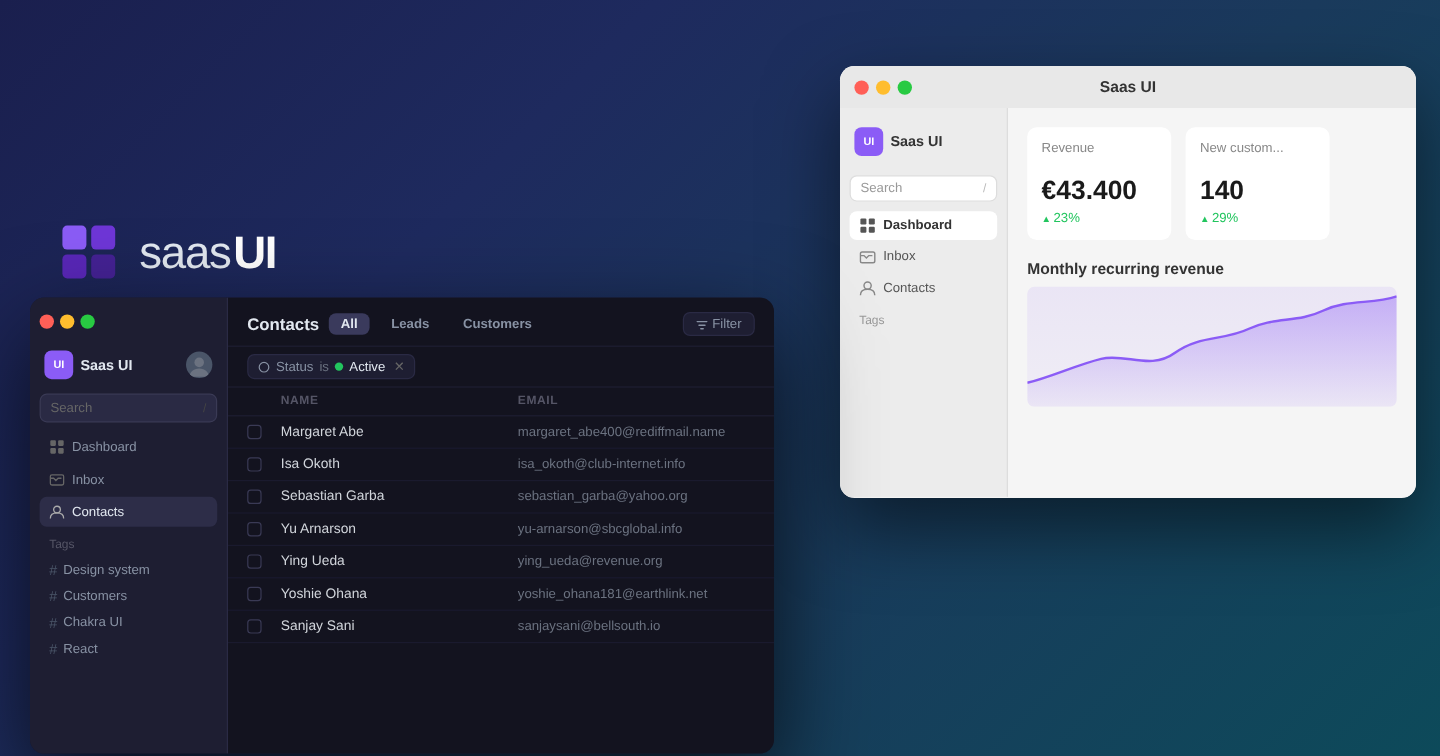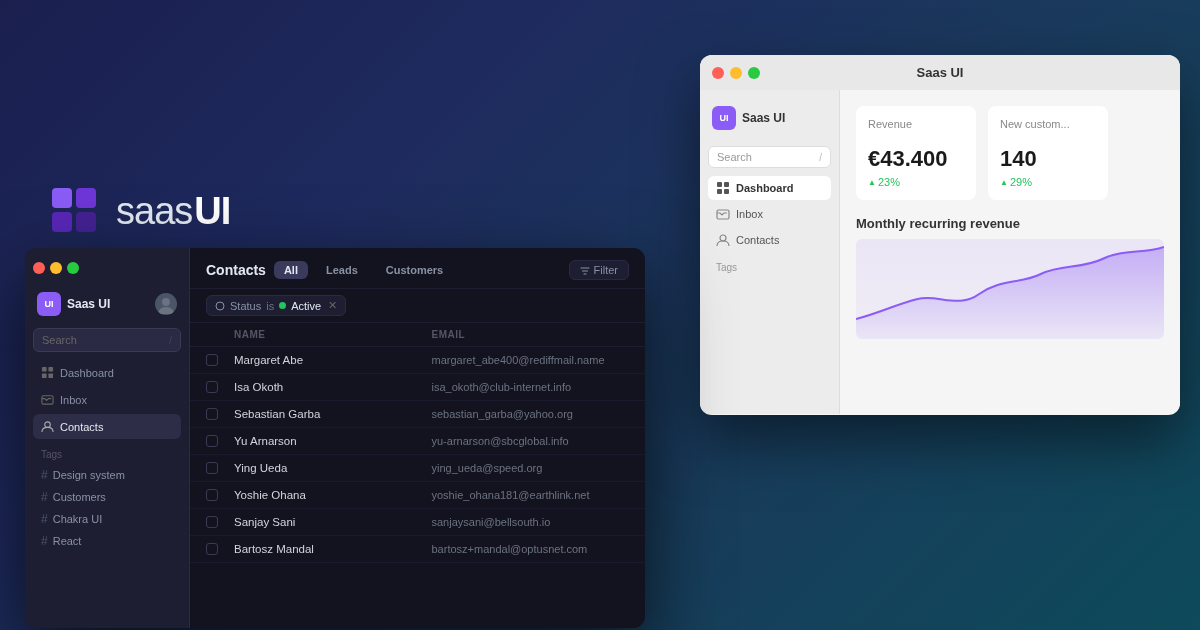--- a/index.html
+++ b/index.html
@@ -737,33 +737,28 @@
     <div class="cell-email">sebastian_garba@yahoo.org</div>
   </div>
           <div class="table-row">
     <div class="checkbox"></div>
     <div class="cell-name">Yu Arnarson</div>
     <div class="cell-email">yu-arnarson@sbcglobal.info</div>
   </div>
           <div class="table-row">
     <div class="checkbox"></div>
     <div class="cell-name">Ying Ueda</div>
-    <div class="cell-email">ying_ueda@speed.org</div>
+    <div class="cell-email">ying_ueda@revenue.org</div>
   </div>
           <div class="table-row">
     <div class="checkbox"></div>
     <div class="cell-name">Yoshie Ohana</div>
     <div class="cell-email">yoshie_ohana181@earthlink.net</div>
   </div>
           <div class="table-row">
     <div class="checkbox"></div>
     <div class="cell-name">Sanjay Sani</div>
     <div class="cell-email">sanjaysani@bellsouth.io</div>
   </div>
-          <div class="table-row">
-    <div class="checkbox"></div>
-    <div class="cell-name">Bartosz Mandal</div>
-    <div class="cell-email">bartosz+mandal@optusnet.com</div>
-  </div>
         </div>
     </div>
   </div>
 </div>
 
 </body></html>

